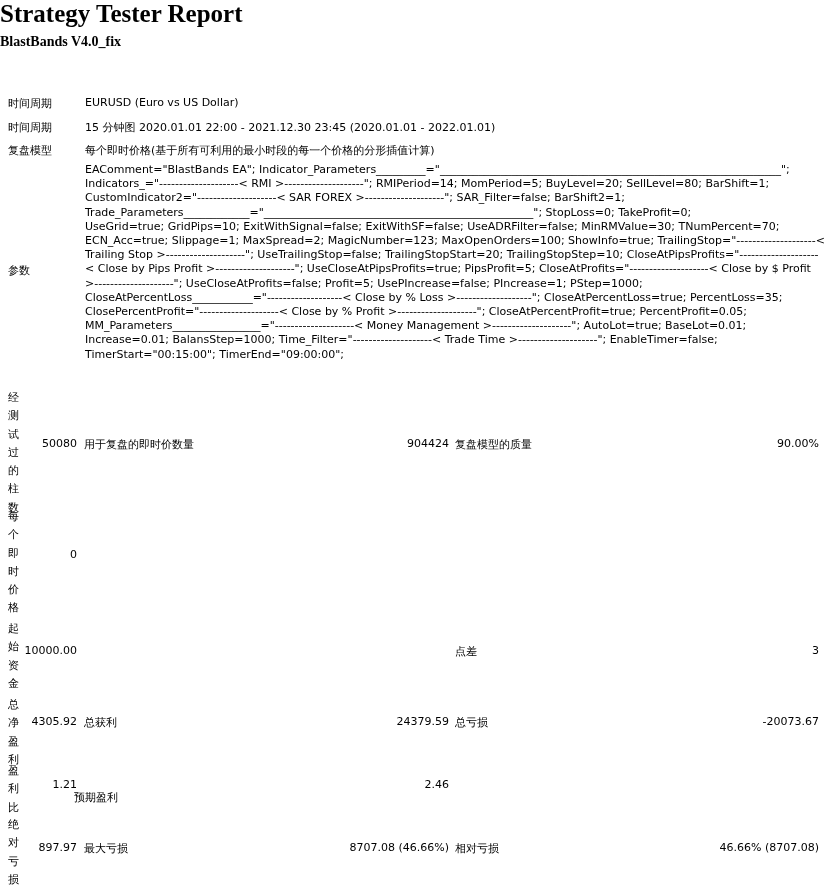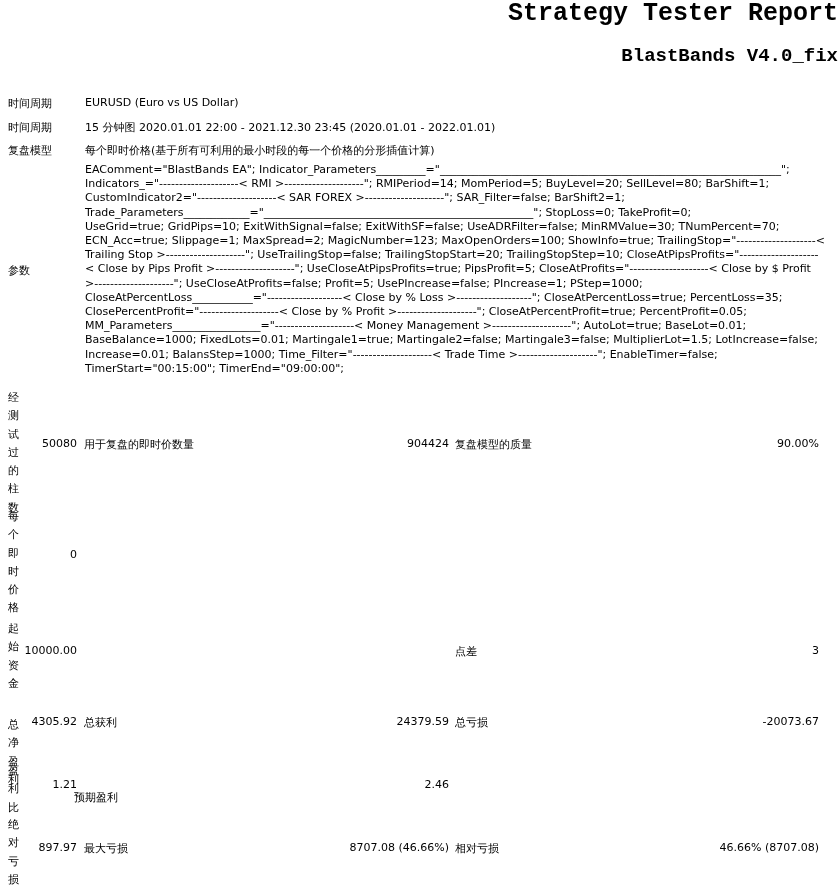--- a/index.html
+++ b/index.html
@@ -1,23 +1,23 @@
 <!DOCTYPE html>
 <html><head>
   <meta charset="utf-8">
   <style>
     html, body { margin: 0; padding: 0; background: #ffffff; }
     body {
       width: 838px; height: 887px; overflow: hidden;
       font-family: "DejaVu Sans", sans-serif; font-size: 11px; color: #000;
       position: relative;
     }
-    .header { text-align: right; font-family: Liberation Mono, monospace; font-weight: bold; }
+    .header { text-align: left; font-family: Liberation Serif, serif; font-weight: bold; }
     .h1 { font-size: 25px; line-height: 28px; margin-top: 0px; }
-    .h2 { font-size: 19px; line-height: 22px; margin-top: 17px; }
+    .h2 { font-size: 14px; line-height: 22px; margin-top: 3px; }
     .h3 { font-size: 12px; line-height: 16px; margin-top: 2px; }
     .abs { position: absolute; white-space: nowrap; }
     .lbl { left: 8px; }
     .val { left: 85px; }
     .params {
       position: absolute; left: 85px; top: 163px; width: 740px;
       line-height: 14.2px; white-space: normal; font-size: 11px;
       word-break: break-all;
     }
     .params div { white-space: nowrap; }
@@ -49,41 +49,40 @@
   <div>CustomIndicator2="--------------------&lt; SAR FOREX &gt;--------------------"; SAR_Filter=false; BarShift2=1;</div>
   <div>Trade_Parameters____________="_________________________________________________"; StopLoss=0; TakeProfit=0;</div>
   <div>UseGrid=true; GridPips=10; ExitWithSignal=false; ExitWithSF=false; UseADRFilter=false; MinRMValue=30; TNumPercent=70;</div>
   <div>ECN_Acc=true; Slippage=1; MaxSpread=2; MagicNumber=123; MaxOpenOrders=100; ShowInfo=true; TrailingStop="--------------------&lt;</div>
   <div>Trailing Stop &gt;--------------------"; UseTrailingStop=false; TrailingStopStart=20; TrailingStopStep=10; CloseAtPipsProfits="--------------------</div>
   <div>&lt; Close by Pips Profit &gt;--------------------"; UseCloseAtPipsProfits=true; PipsProfit=5; CloseAtProfits="--------------------&lt; Close by $ Profit</div>
   <div>&gt;--------------------"; UseCloseAtProfits=false; Profit=5; UsePIncrease=false; PIncrease=1; PStep=1000;</div>
   <div>CloseAtPercentLoss___________="-------------------&lt; Close by % Loss &gt;-------------------"; CloseAtPercentLoss=true; PercentLoss=35;</div>
   <div>ClosePercentProfit="--------------------&lt; Close by % Profit &gt;--------------------"; CloseAtPercentProfit=true; PercentProfit=0.05;</div>
   <div>MM_Parameters________________="--------------------&lt; Money Management &gt;--------------------"; AutoLot=true; BaseLot=0.01;</div>
-  <div>BaseBalance=1000; FixedLots=0.01; Martingale1=true; Martingale2=false; Martingale3=false; MultiplierLot=1.5; LotIncrease=false;</div>
   <div>Increase=0.01; BalansStep=1000; Time_Filter="--------------------&lt; Trade Time &gt;--------------------"; EnableTimer=false;</div>
   <div>TimerStart="00:15:00"; TimerEnd="09:00:00";</div>
 </div>
 
 <div class="vlabel" style="top:389px;">经测试过的柱数</div>
 <div class="num" style="top:437px; right:761px;">50080</div>
 <div class="txt" style="top:437px; left:84px;">用于复盘的即时价数量</div>
 <div class="num" style="top:437px; right:389px;">904424</div>
 <div class="txt" style="top:437px; left:455px;">复盘模型的质量</div>
 <div class="num" style="top:437px; right:19px;">90.00%</div>
 
 <div class="vlabel" style="top:508px;">每个即时价格</div>
 <div class="num" style="top:548px; right:761px;">0</div>
 
 <div class="vlabel" style="top:620px;">起始资金</div>
 <div class="num" style="top:644px; right:761px;">10000.00</div>
 <div class="txt" style="top:644px; left:455px;">点差</div>
 <div class="num" style="top:644px; right:19px;">3</div>
 
-<div class="vlabel" style="top:716px;">总净盈利</div>
+<div class="vlabel" style="top:696px;">总净盈利</div>
 <div class="num" style="top:715px; right:761px;">4305.92</div>
 <div class="txt" style="top:715px; left:84px;">总获利</div>
 <div class="num" style="top:715px; right:389px;">24379.59</div>
 <div class="txt" style="top:715px; left:455px;">总亏损</div>
 <div class="num" style="top:715px; right:19px;">-20073.67</div>
 
 <div class="vlabel" style="top:762px;">盈利比</div>
 <div class="num" style="top:778px; right:761px;">1.21</div>
 <div class="txt" style="top:778px; left:74px;margin-top:12px;">预期盈利</div>
 <div class="num" style="top:778px; right:389px;">2.46</div>

